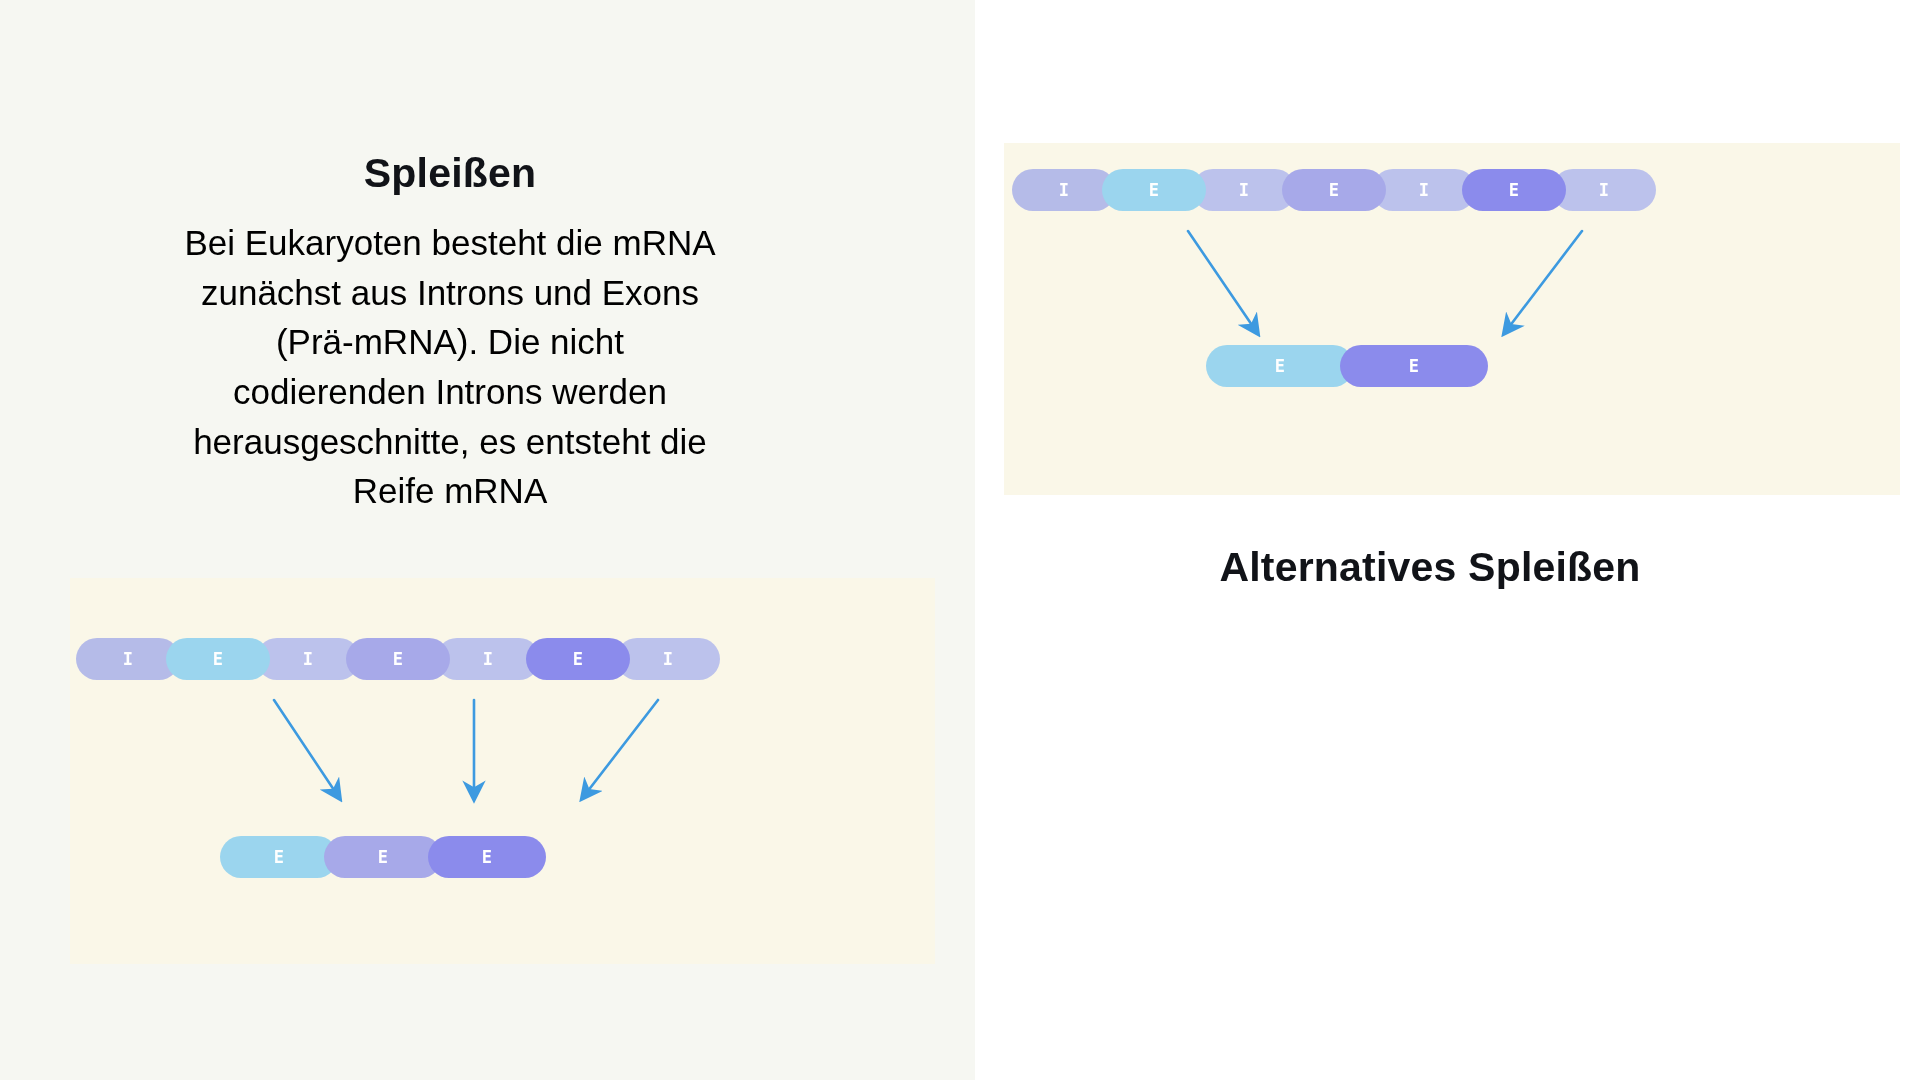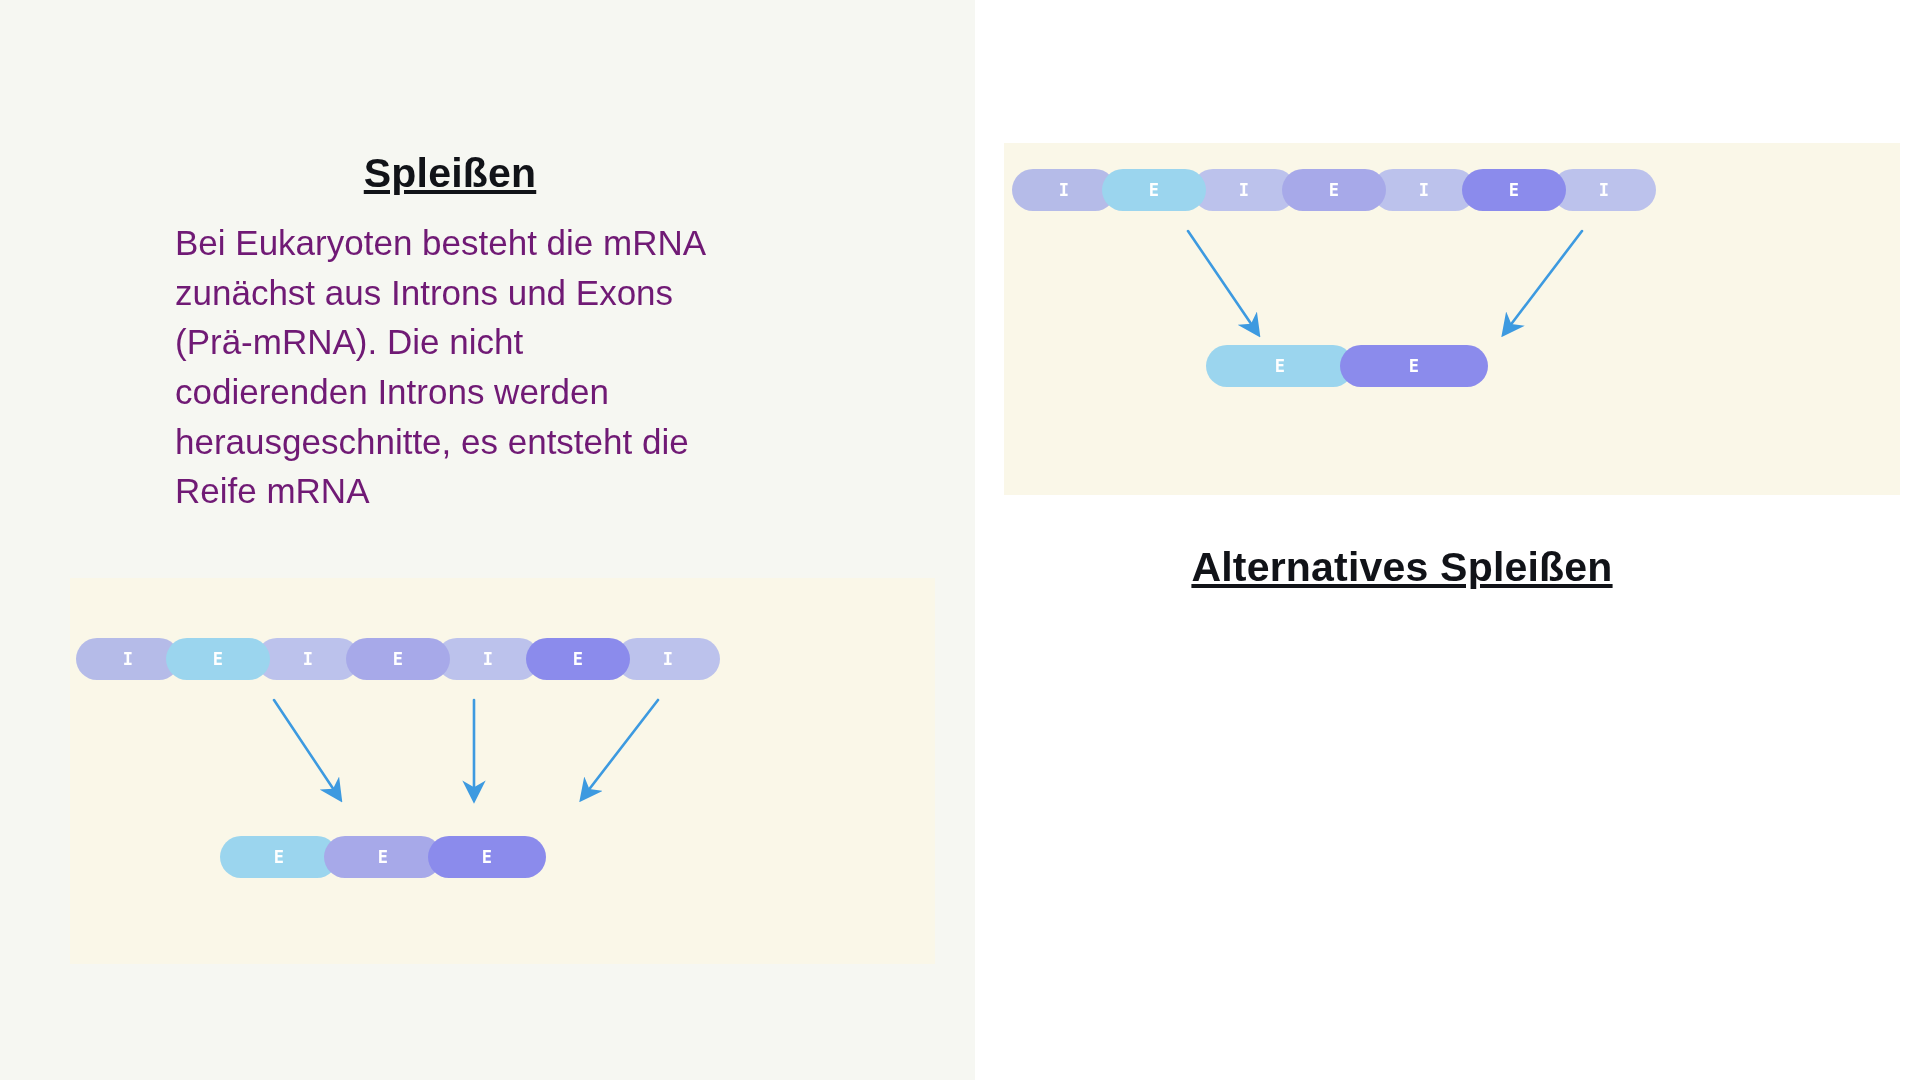--- a/index.html
+++ b/index.html
@@ -18,36 +18,35 @@
     background:#f6f7f2;
   }
 
   
   .heading{
     position:absolute;
     text-align:center;
     font-weight:700;
     color:#111318;
     letter-spacing:.2px;
-    text-decoration:underline;
   }
   .body-text{
     position:absolute;
-    text-align:left;
-    color:#701a75;
+    text-align:center;
+    color:#000000;
     font-weight:300;
     line-height:1.42;
   }
 
   
   #left-heading{left:100px;top:150px;width:700px;font-size:41px;}
   #left-body{left:175px;top:218px;width:550px;font-size:35px;}
 
   
-  #right-heading{left:1052px;top:544px;width:700px;font-size:41px;}
+  #right-heading{left:1080px;top:544px;width:700px;font-size:41px;}
   #right-body{left:1170px;top:640px;width:530px;font-size:35px;}
 
   
   .diagram{
     position:absolute;
     background:#faf7e8;
     overflow:hidden;
   }
   #diagram-left{left:70px;top:578px;width:865px;height:386px;}
   #diagram-right{left:1004px;top:143px;width:896px;height:352px;}

